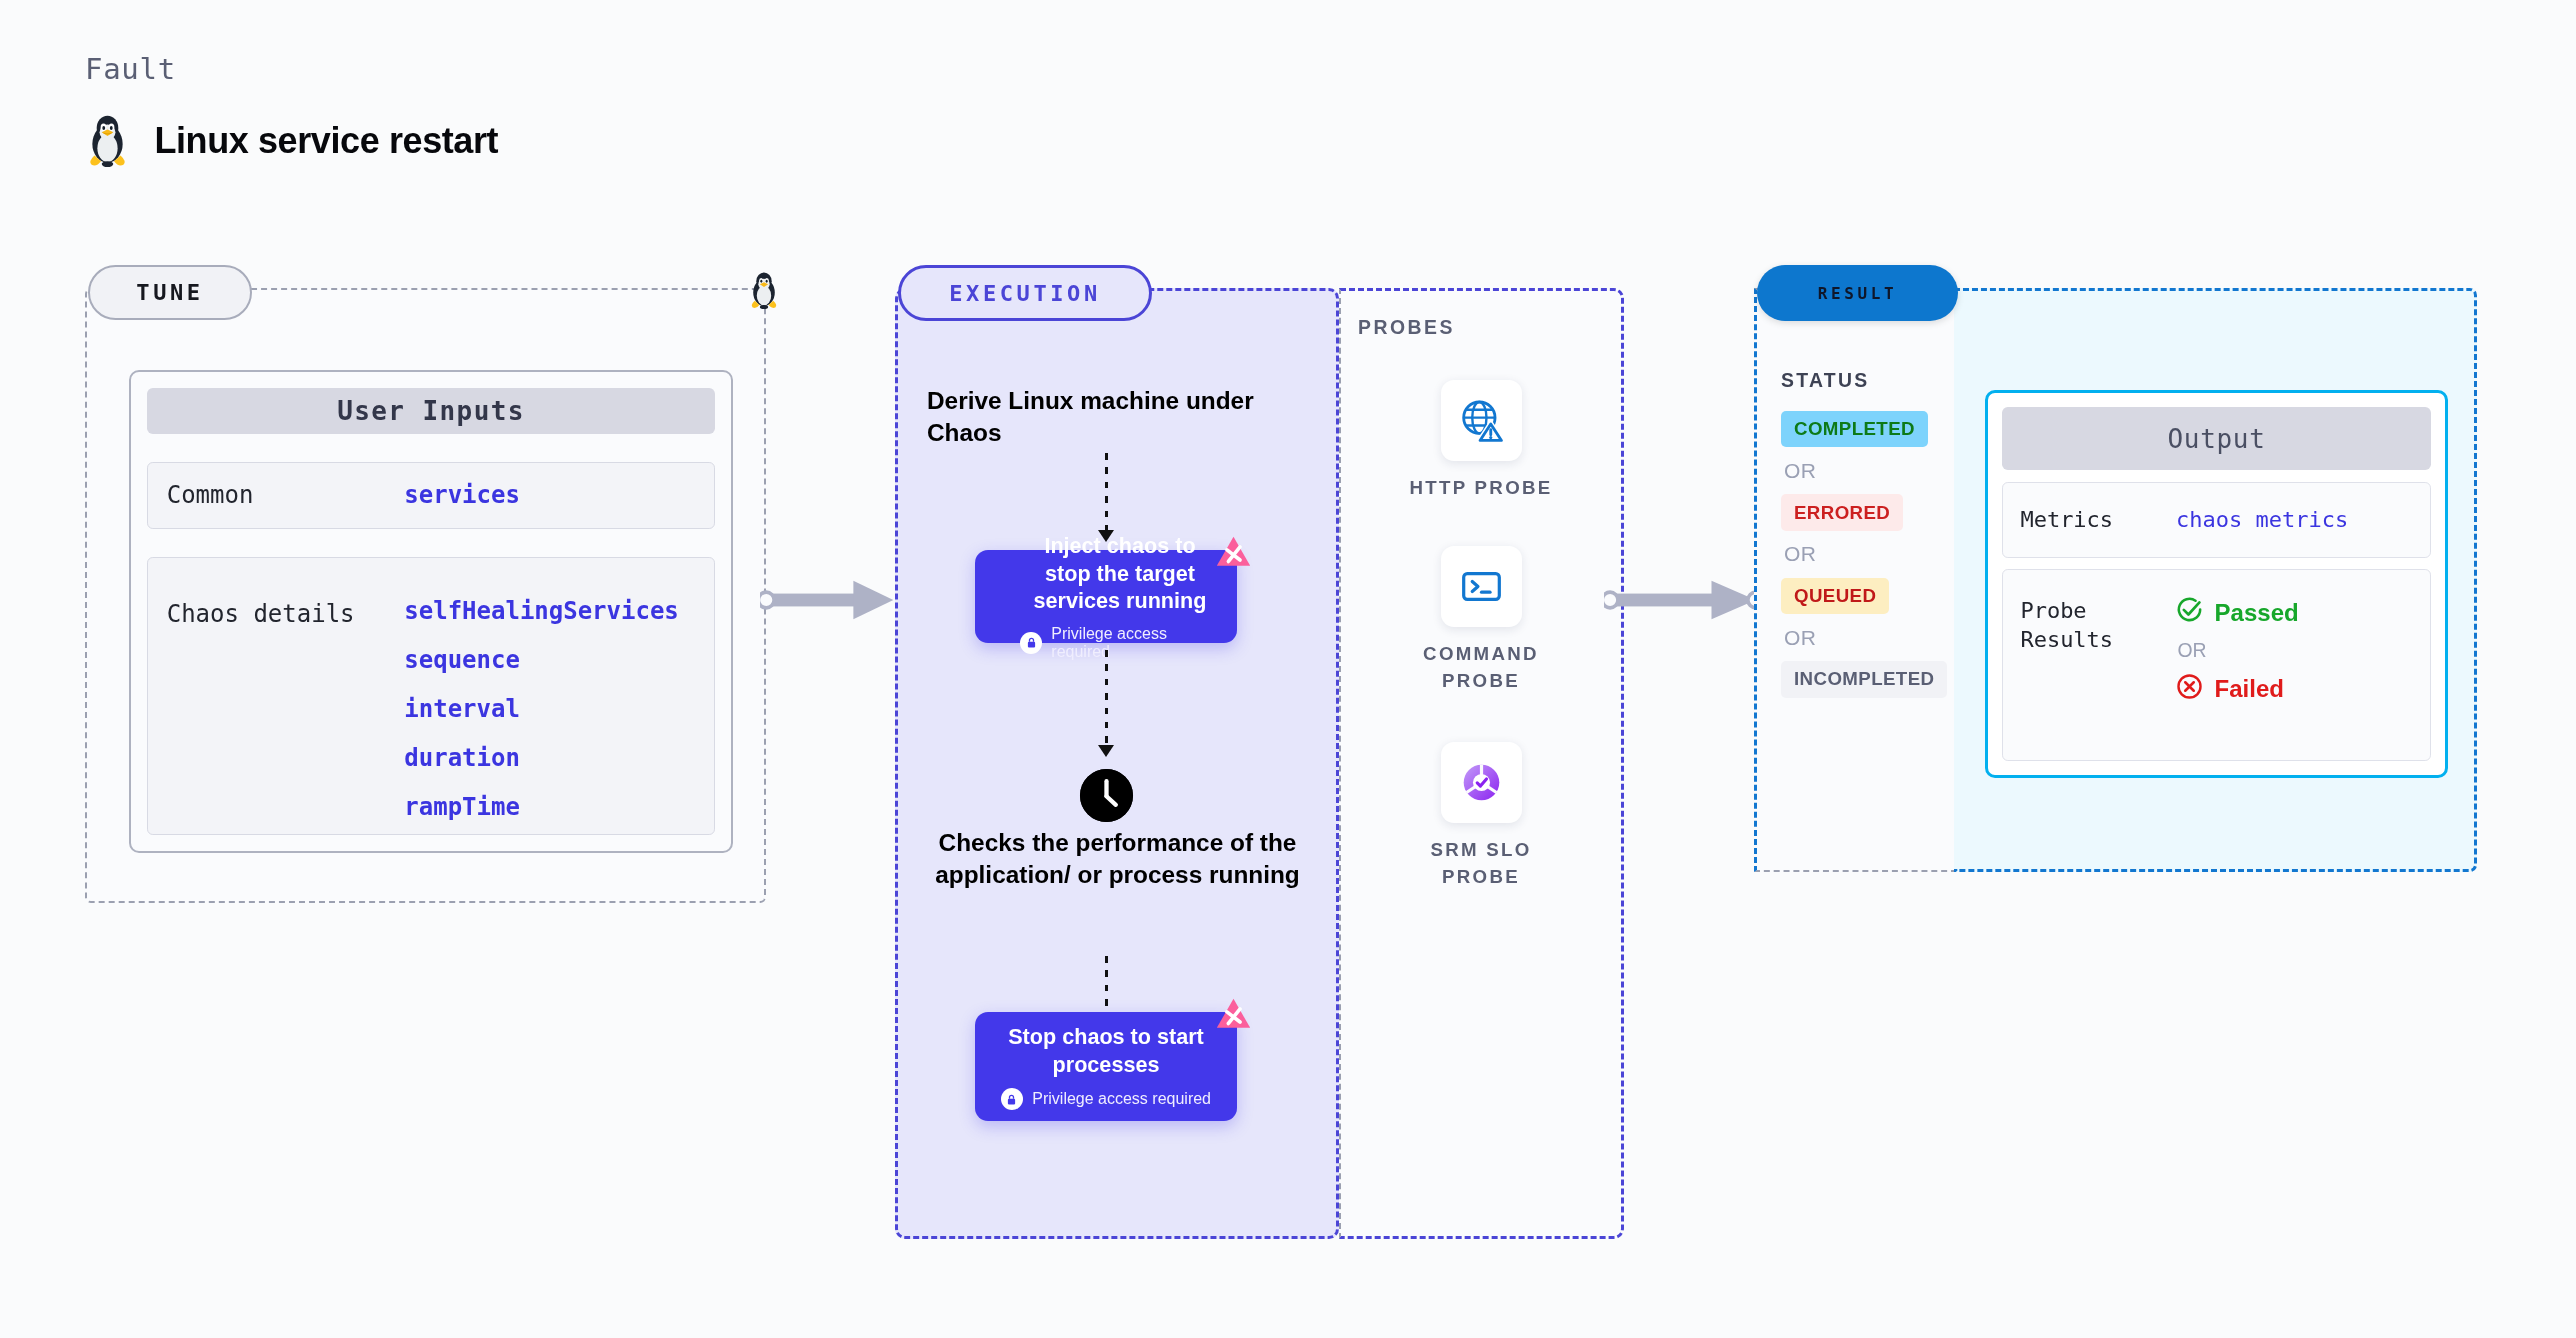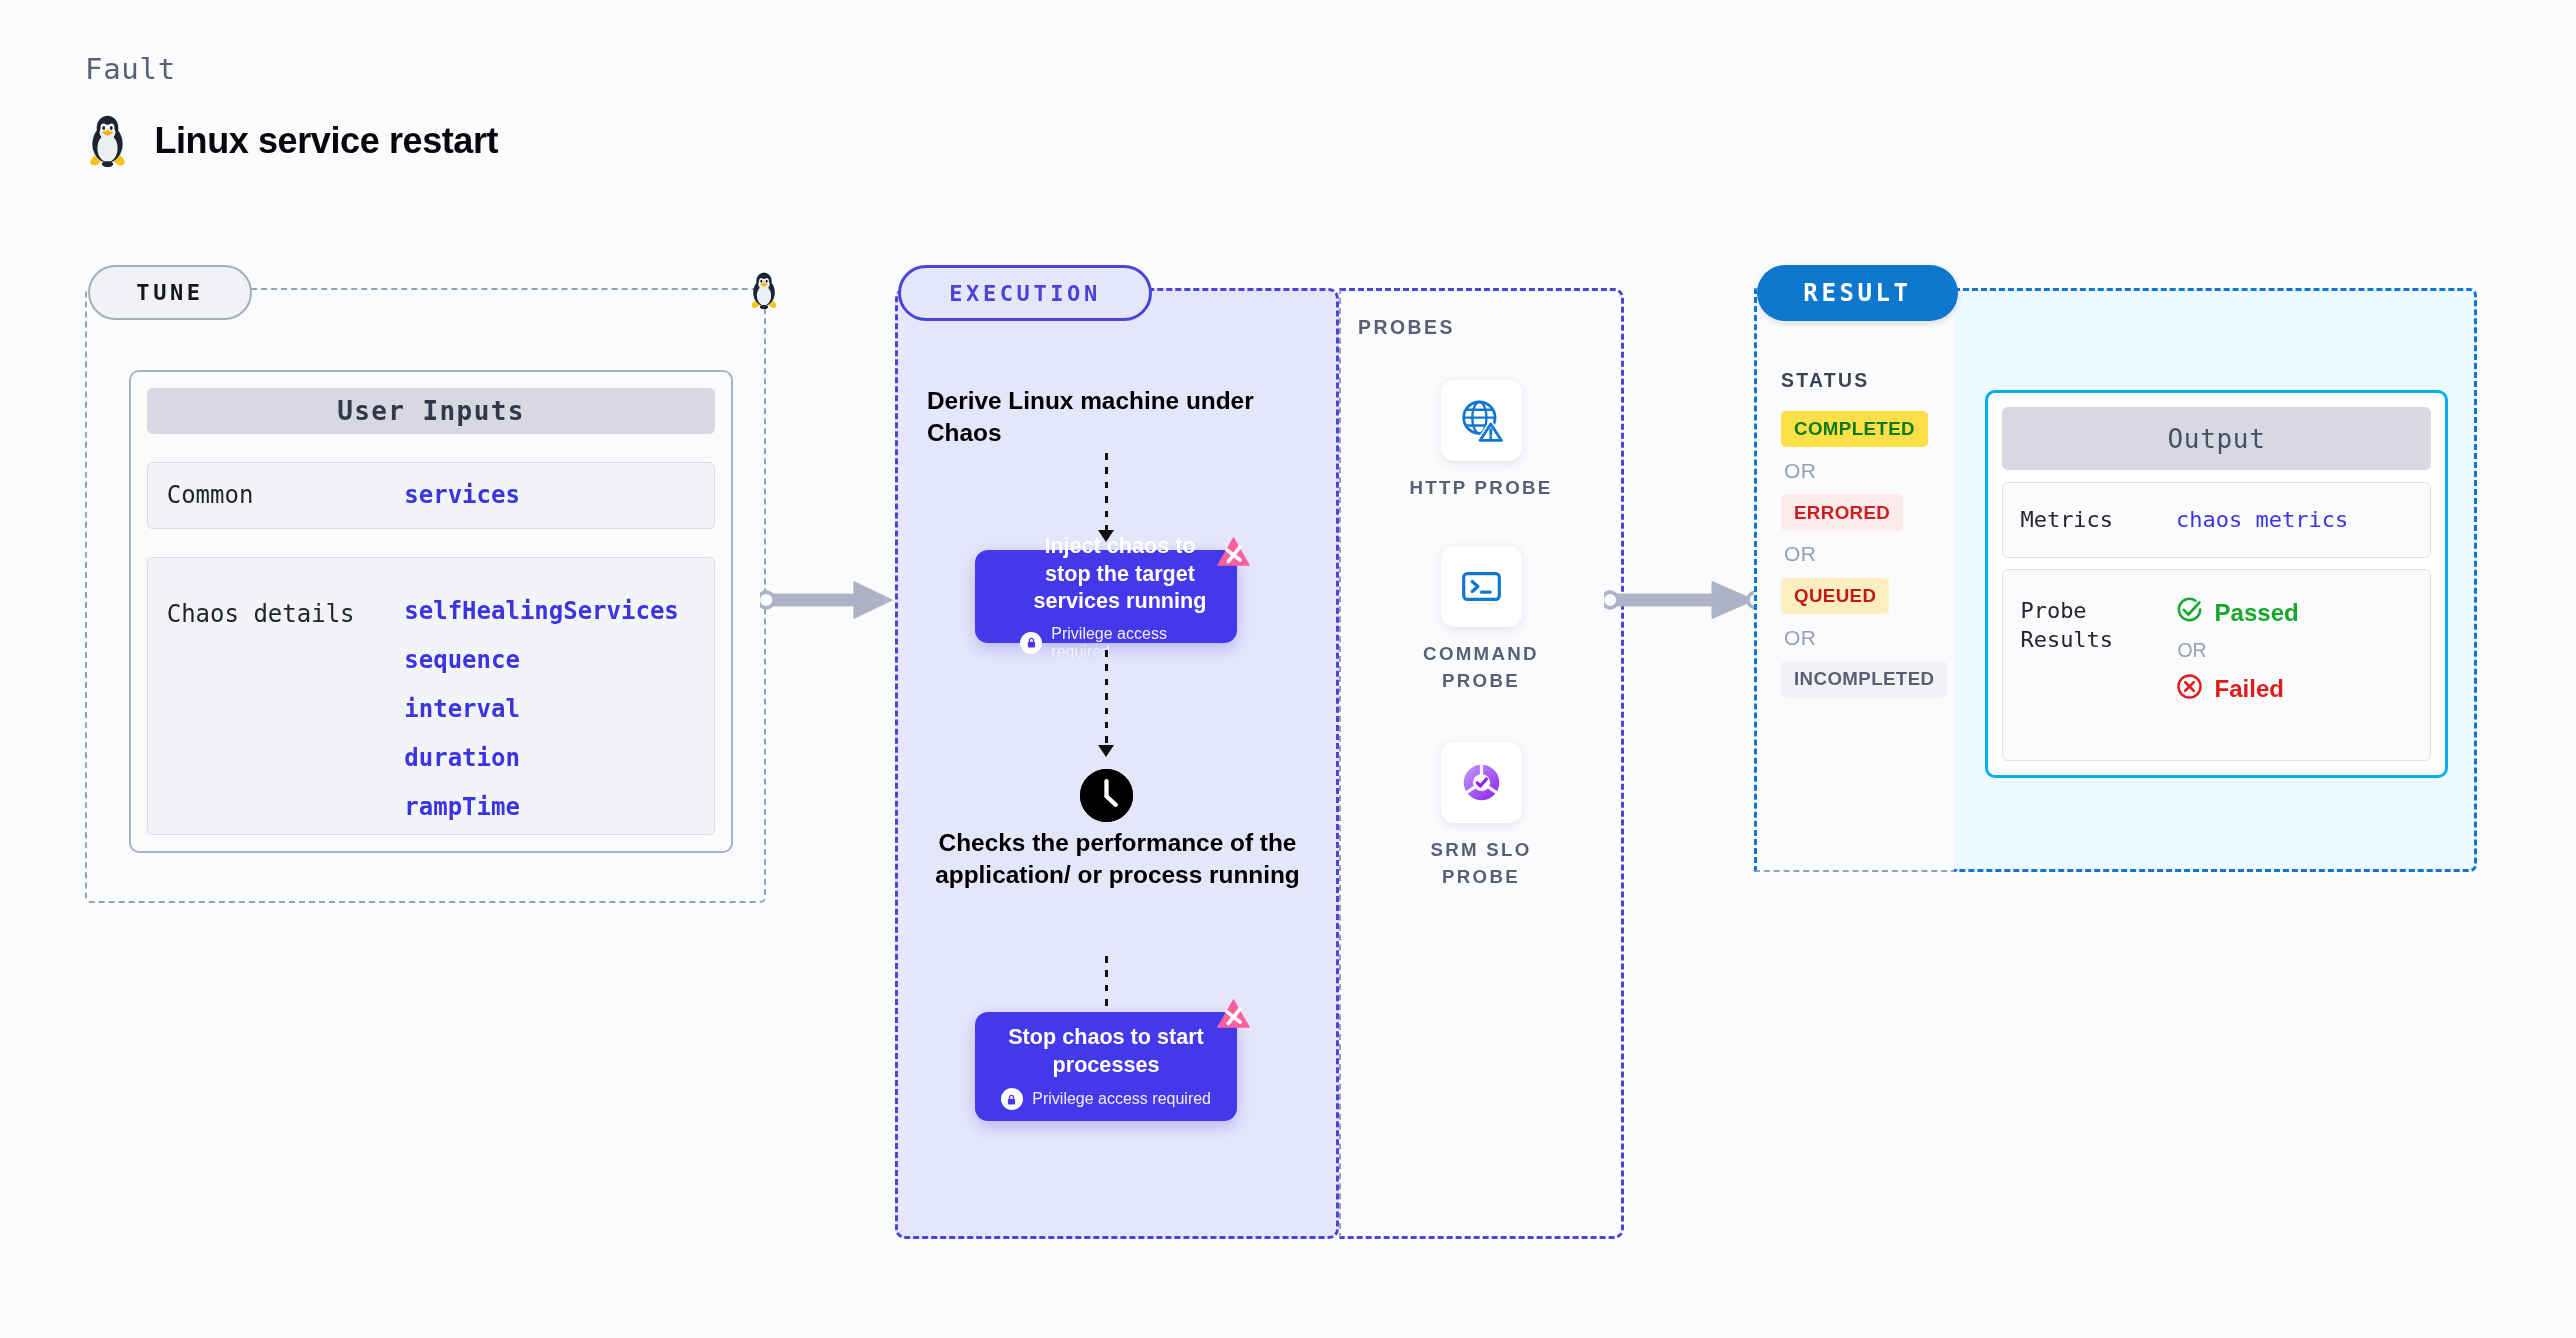--- a/index.html
+++ b/index.html
@@ -59,21 +59,21 @@
   .pill-tune {
     left: 88px; top: 265px; width: 164px; height: 55px;
     background: #f1f2f6; border: 2.9px solid #a8acbb; color: #16181f; font-size: 22px;
   }
   .pill-exec {
     left: 898px; top: 265px; width: 254px; height: 56px;
     background: #e6e6fb; border: 3.6px solid #4b45d6; color: #4b45d6; font-size: 22px;
   }
   .pill-result {
     left: 1757px; top: 265px; width: 201px; height: 56px;
-    background: #0d77ce; border: none; color: #ffffff; font-size: 24px;
+    background: #0d77ce; border: none; color: #0f172a; font-size: 16px;
     box-shadow: 0 2.2px 7.2px rgba(0,0,0,.13);
   }
 
   
   .ui-card {
     position: absolute; left: 129px; top: 370px; width: 604px; height: 483px;
     background: #fafbfd; border: 2.2px solid #aeb2c0; border-radius: 10px;
     padding: 16px; display: flex; flex-direction: column; gap: 28px;
   }
   .ui-head {
@@ -389,21 +389,21 @@
       <circle cx="212" cy="35" r="11" fill="#fafbfd" stroke="#aeb2c6" stroke-width="5"></circle>
     </svg>
   </div>
 
   <div class="region region-status"></div>
   <div class="region region-result"></div>
   <div class="pill pill-result">RESULT</div>
 
   <div class="status-label">STATUS</div>
   <div class="status-stack">
-    <div class="badge" style="background:#fde047;color:#0d7a18;">COMPLETED</div>
+    <div class="badge" style="background:#7dd3fc;color:#0d7a18;">COMPLETED</div>
     <div class="or-text">OR</div>
     <div class="badge" style="background:#fdeaea;color:#cc2020;">ERRORED</div>
     <div class="or-text">OR</div>
     <div class="badge" style="background:#fdeec1;color:#c01919;">QUEUED</div>
     <div class="or-text">OR</div>
     <div class="badge" style="background:#f1f2f6;color:#5a5f74;">INCOMPLETED</div>
   </div>
 
   <div class="out-card">
     <div class="out-head">Output</div>

